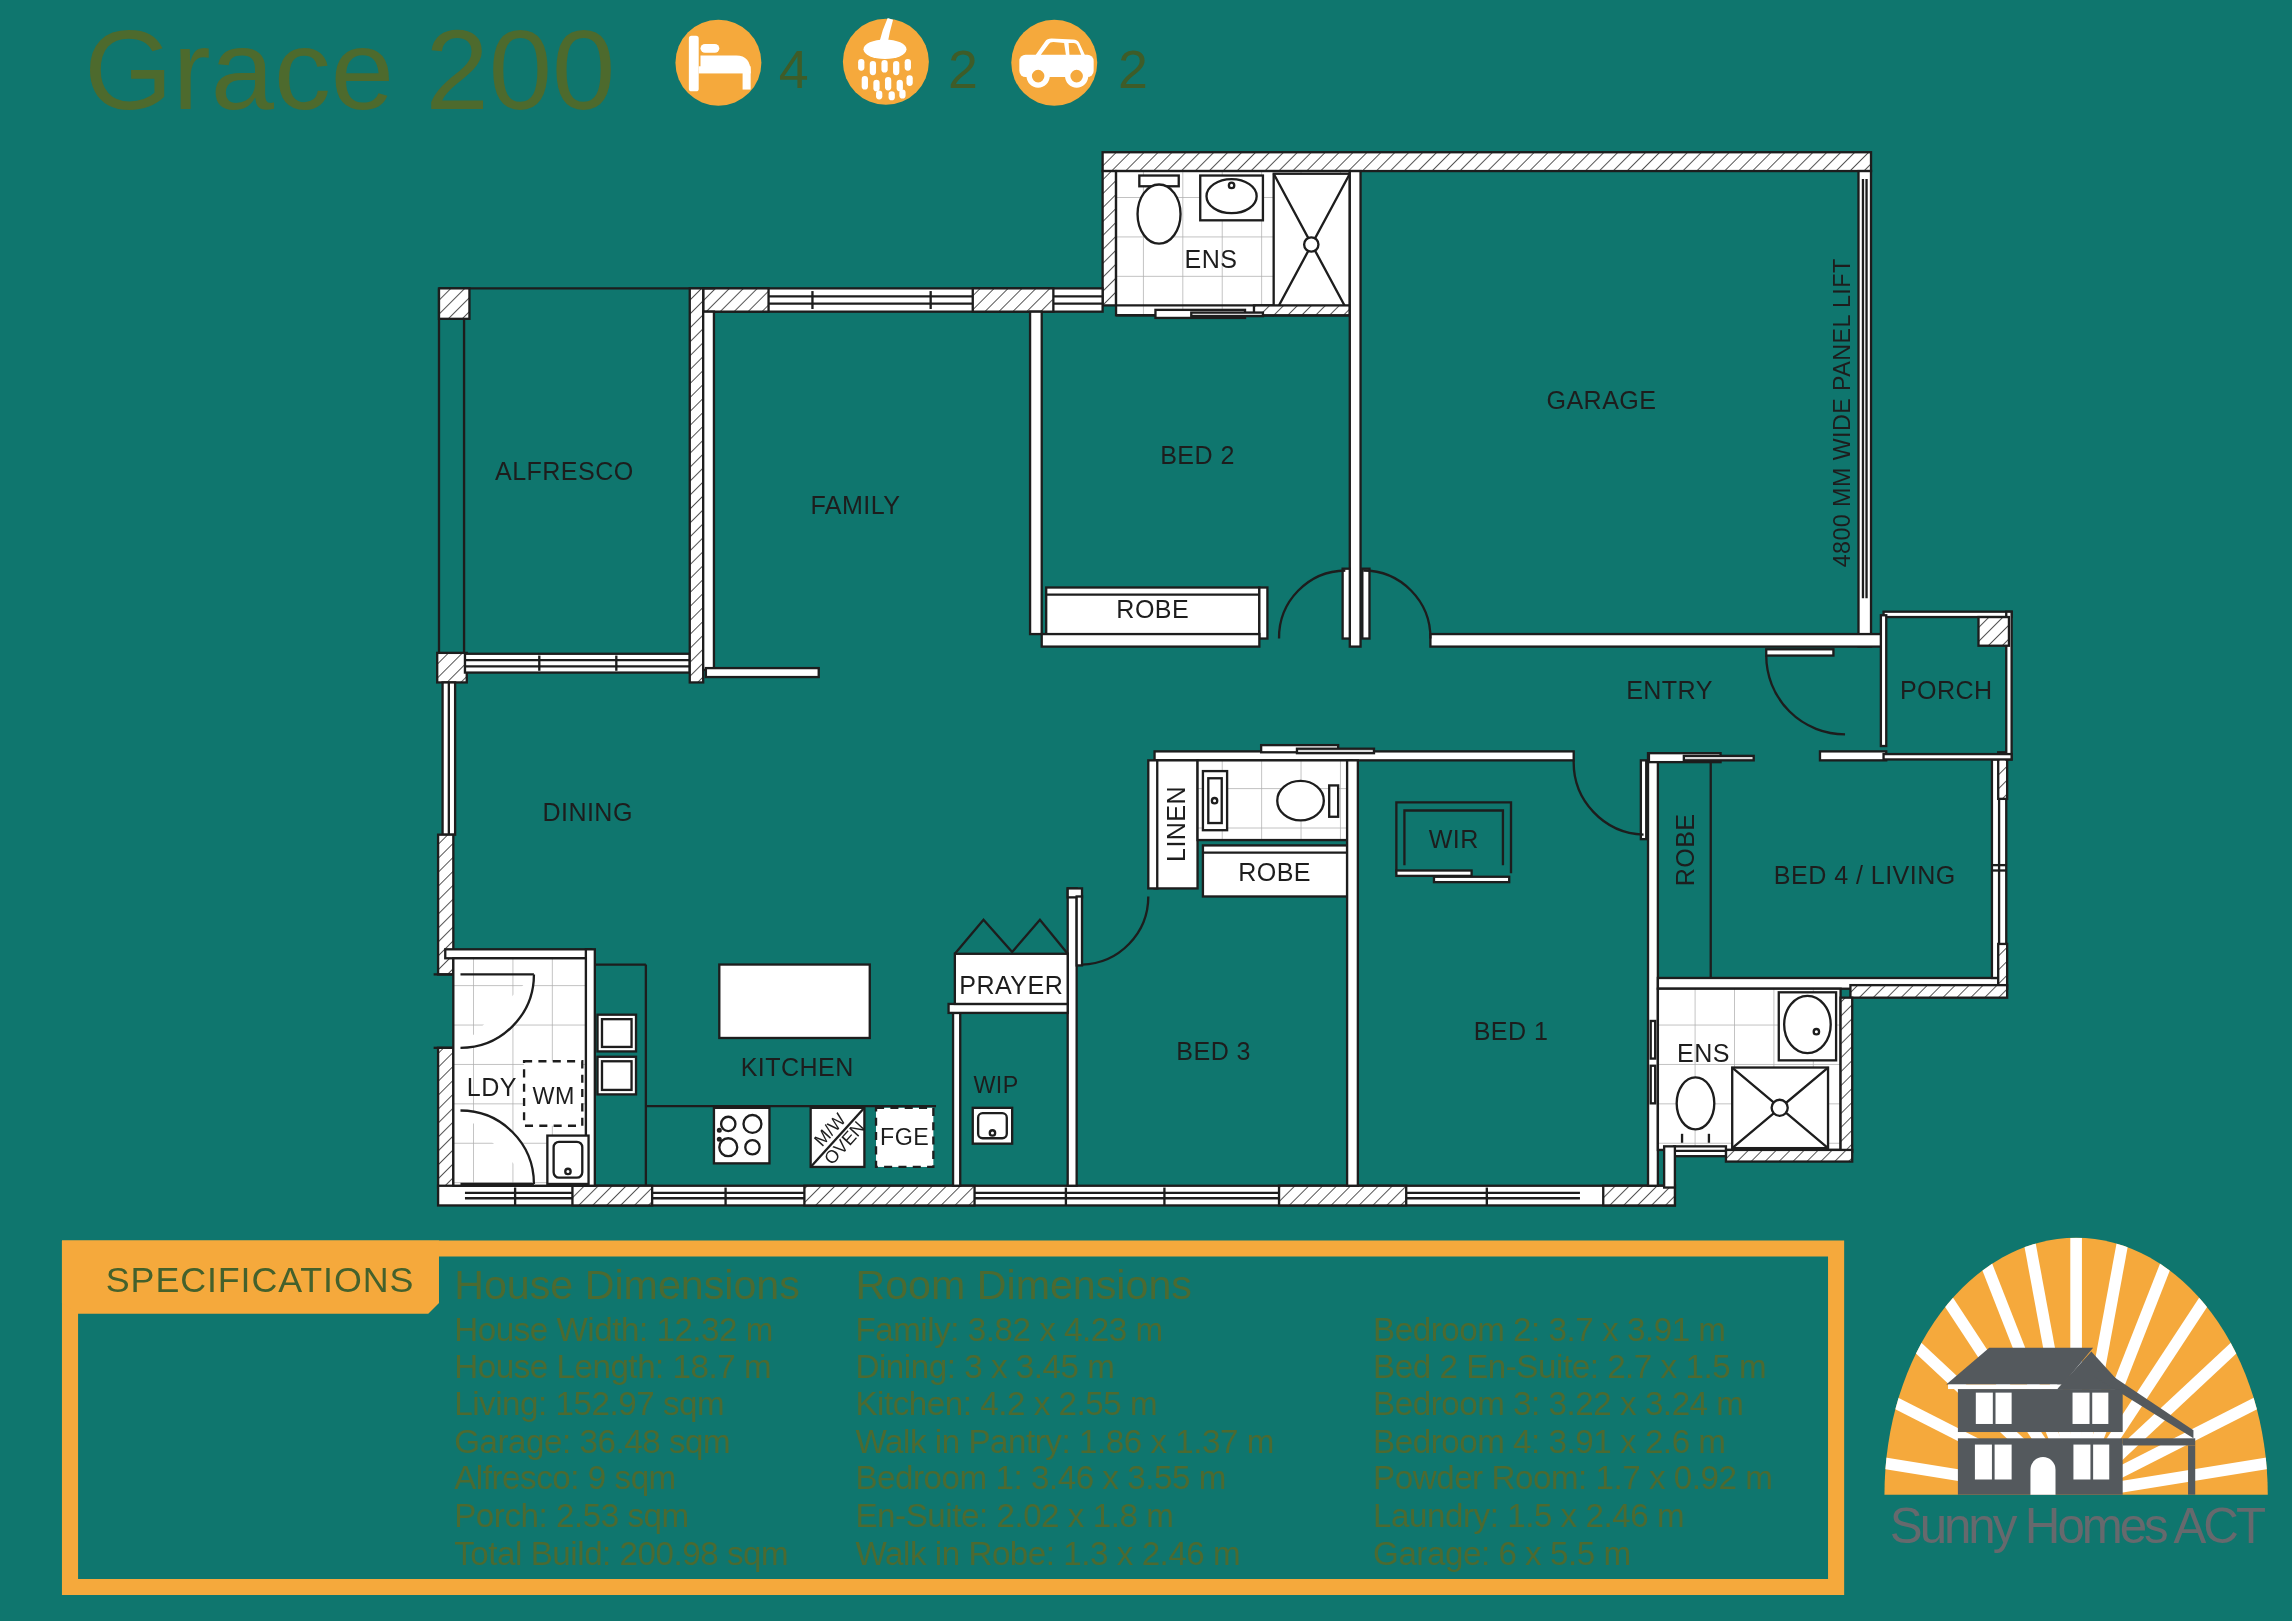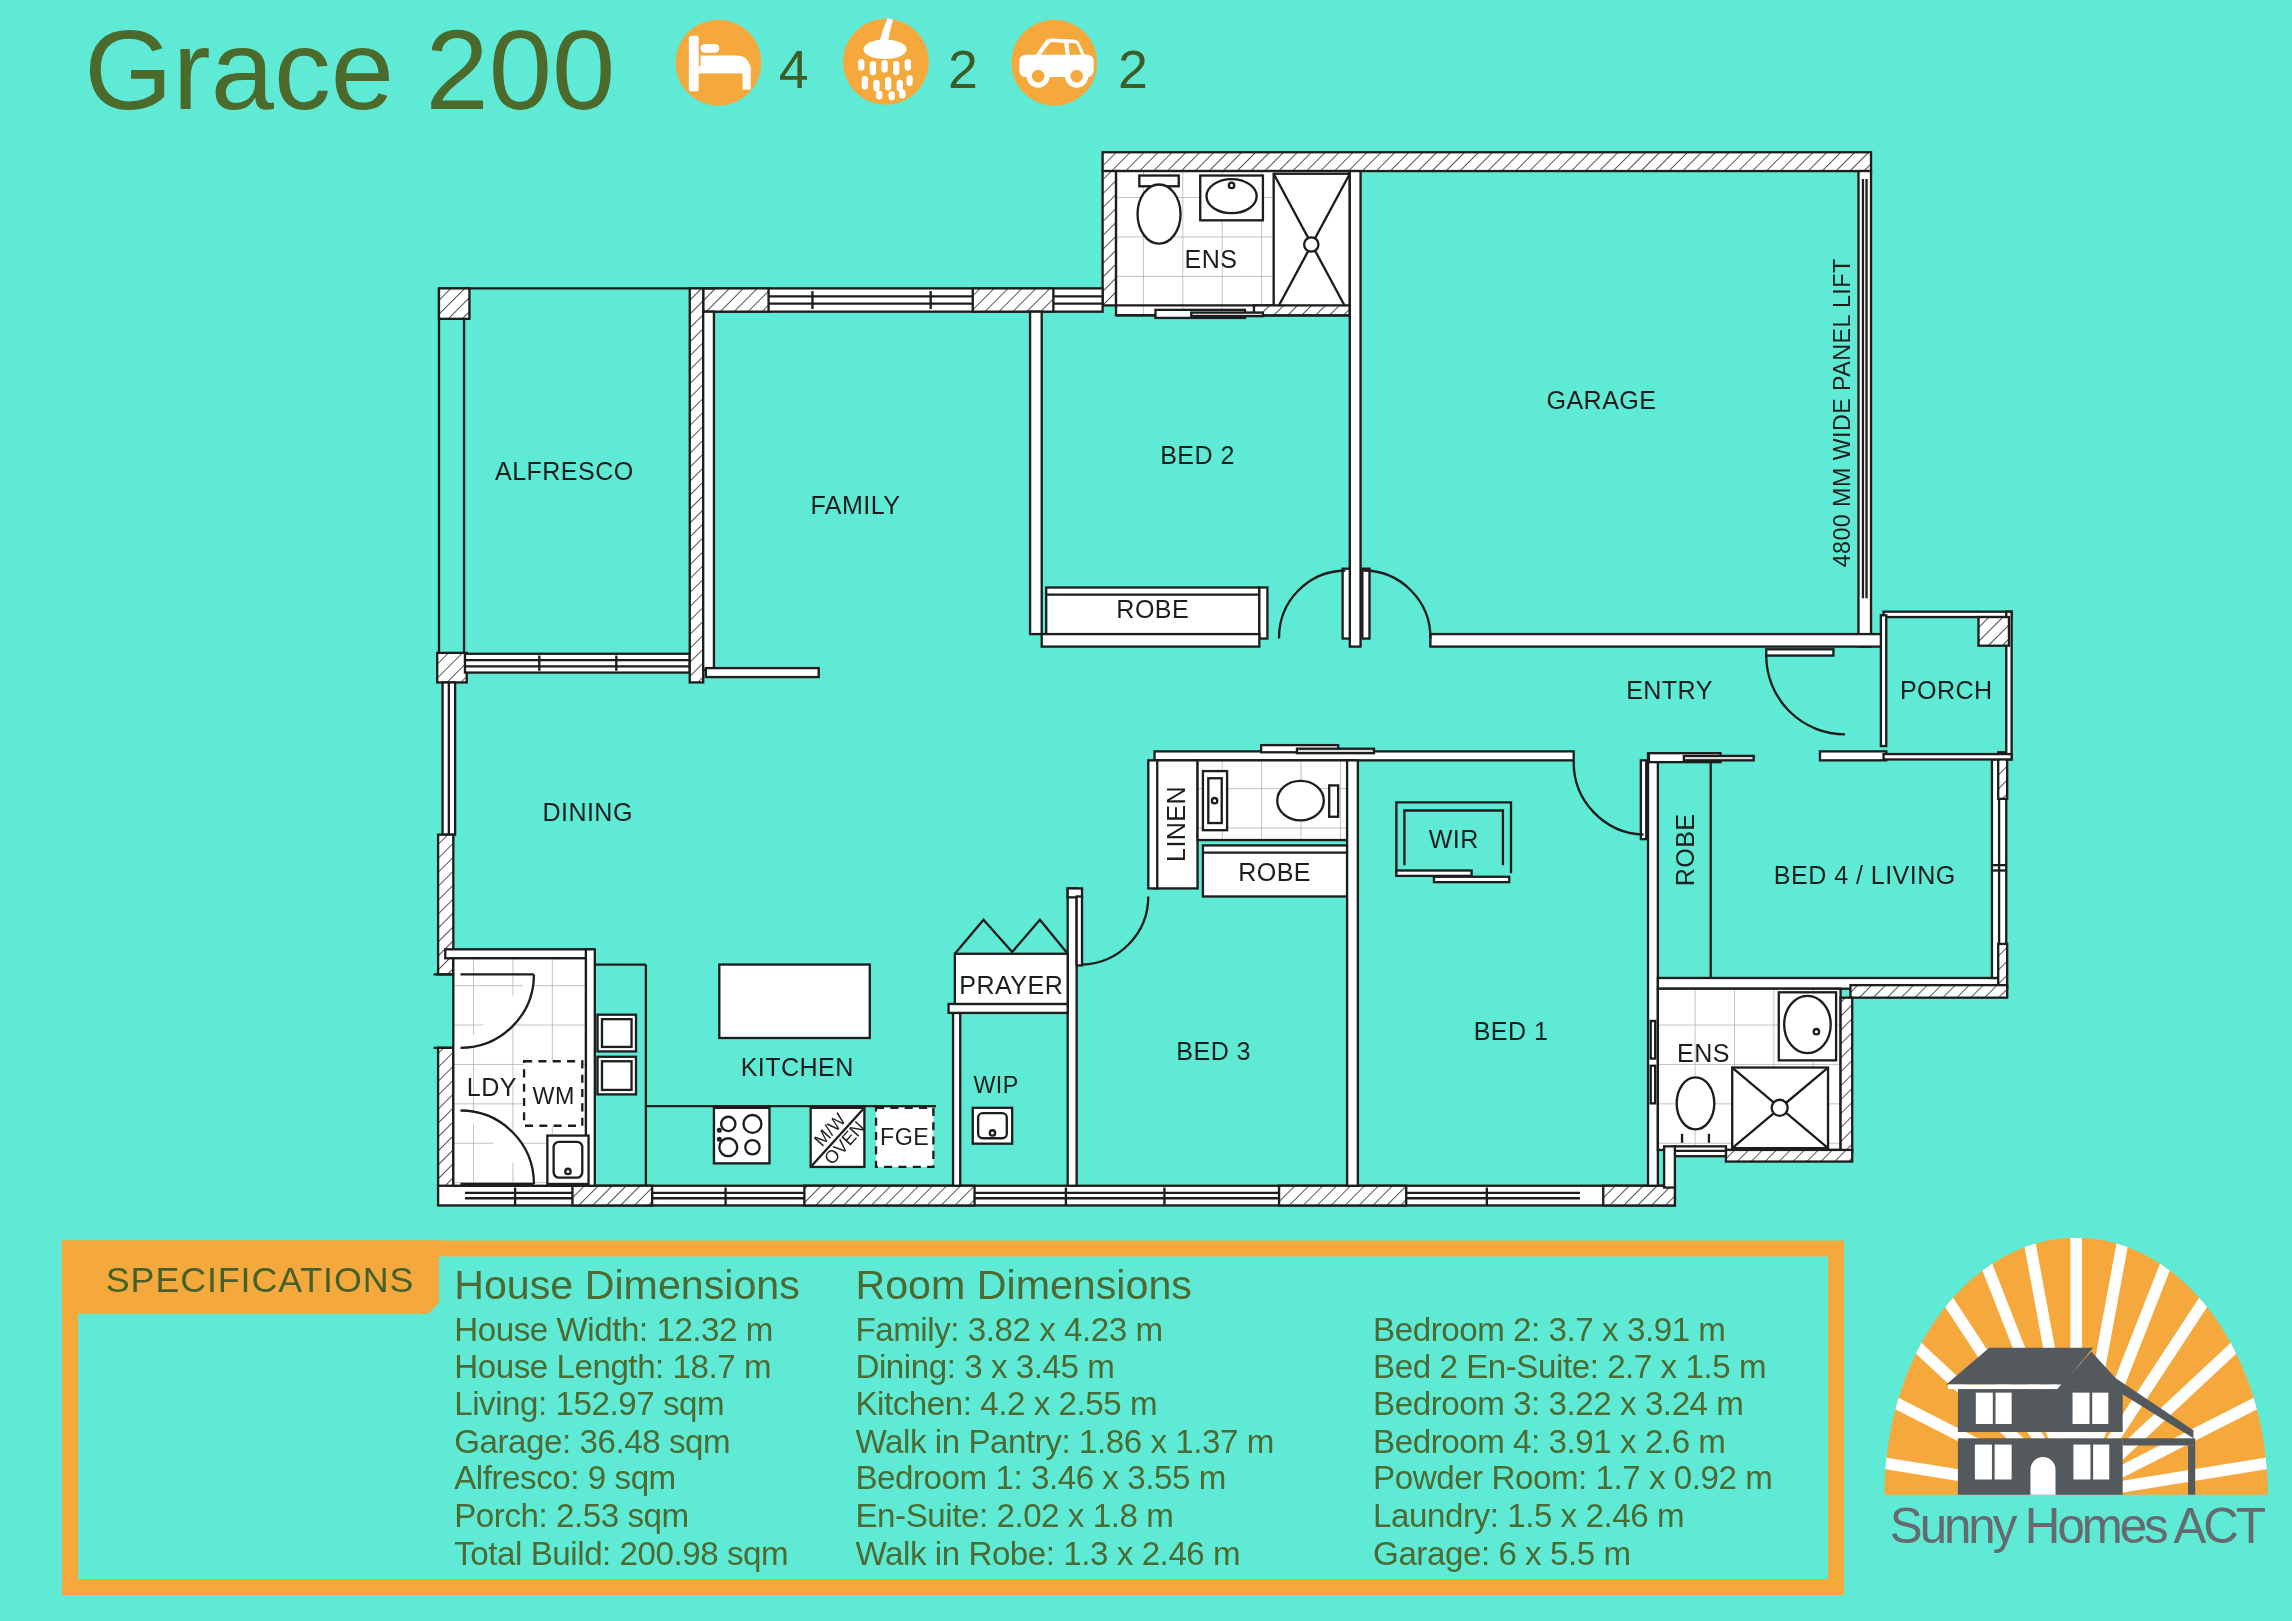--- a/index.html
+++ b/index.html
@@ -1,16 +1,16 @@
 <!DOCTYPE html>
 <html style="font-size:14.3px"><head>
 <meta charset="utf-8">
 <style>
 html,body{margin:0;padding:0;background:#fff;}
-#page{position:relative;width:2293px;height:1621px;background:#5eead4;overflow:hidden;font-family:"Liberation Sans",sans-serif;}
+#page{position:relative;width:2293px;height:1621px;background:#0f766e;overflow:hidden;font-family:"Liberation Sans",sans-serif;}
 svg{position:absolute;left:0;top:0;}
 text{font-family:"Liberation Sans",sans-serif;}
 .rl{fill:#1d1d1d;font-size:28px;letter-spacing:0.5px;text-anchor:middle;}
 .rs{fill:#1d1d1d;font-size:26px;letter-spacing:0.5px;text-anchor:middle;}
 .spec{fill:#4c6a31;font-size:37px;letter-spacing:-0.5px;}
 .spech{fill:#4c6a31;font-size:46px;}
 </style>
 </head>
 <body>
 <div id="page">

